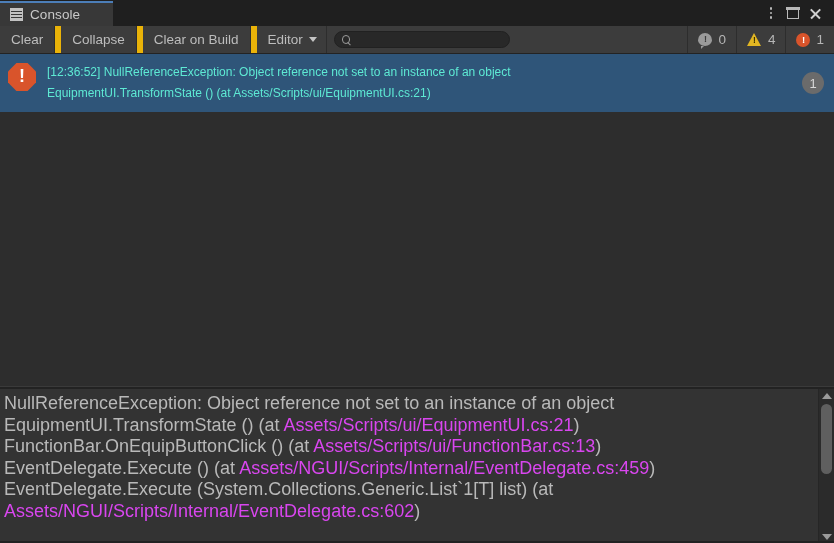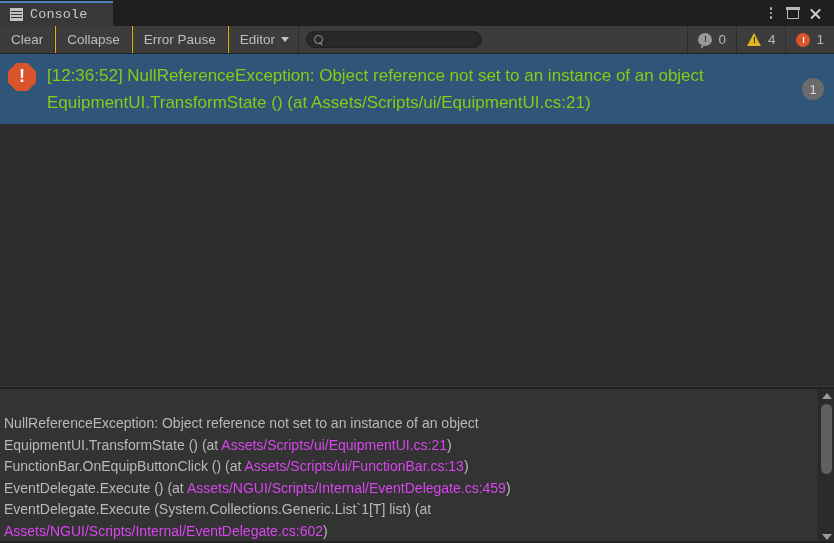--- a/index.html
+++ b/index.html
@@ -8,21 +8,21 @@
     background:#282828;
     font-family:"Liberation Sans", sans-serif;
     overflow:hidden;
     -webkit-font-smoothing:antialiased;
   }
   .window { position:relative; width:834px; height:543px; background:#282828; display:flex; flex-direction:column; }
 
   
   .titlebar {
     height:26px; background:#1f1f1f; display:flex; align-items:flex-end;
-    position:relative; flex:0 0 26px;font-family:Liberation Mono, monospace;
+    position:relative; flex:0 0 26px;
   }
   .tab {
     height:25px; min-width:113px; background:#383838;
     display:flex; align-items:center; gap:7px;
     padding:0 14px 0 10px; position:relative;
     border-top:2px solid #4c7eb8;
   }
   .tab-label { font-size:13.5px; color:#c9c9c9; letter-spacing:.1px; }
   .console-glyph { width:13px; height:13px; position:relative; display:block; }
   .console-glyph i {
@@ -53,21 +53,21 @@
 
   
   .toolbar {
     height:28px; flex:0 0 28px; background:#3c3c3c;
     display:flex; align-items:stretch;
     border-bottom:1px solid #232323;
   }
   .tb-btn {
     display:flex; align-items:center; padding:0 11px;
     font-size:13.5px; color:#bdbdbd; background:#3c3c3c;
-    border-right:1px solid #2d2d2d; border-left:1px solid #eab308;
+    border-right:1px solid #2d2d2d; border-left:6px solid #eab308;
     white-space:nowrap;
   }
   .tb-btn:first-child { border-left:none; }
   .tb-btn.dropdown { gap:6px; padding-right:9px; }
   .caret { width:0;height:0;border-left:4.5px solid transparent;border-right:4.5px solid transparent;border-top:5px solid #c4c4c4; display:block; }
   .tb-spacer { flex:1; background:#3c3c3c; }
   .search-wrap { display:flex; align-items:center; padding:0 7px; background:#3c3c3c; }
   .search-box {
     width:176px; height:17px; background:#282828; border:1px solid #212121;
     border-radius:9px; display:flex; align-items:center; padding:0 7px; gap:5px;
@@ -132,41 +132,41 @@
     width:28px; height:28px; background:#d9542b;
     clip-path: polygon(30% 0,70% 0,100% 30%,100% 70%,70% 100%,30% 100%,0 70%,0 30%);
     display:flex; align-items:center; justify-content:center;
   }
   .oct-icon .bang {
     color:#fff; font-size:18px; font-weight:bold; line-height:1; position:relative; top:-1px;
     font-family:"Liberation Sans", sans-serif;
   }
   .log-text {
     flex:1 1 auto; padding-left:11px; padding-right:12px;
-    font-size:17px; line-height:27px; color:#84cc16;
+    font-size:12px; line-height:21px; color:#5eead4;
     white-space:pre-wrap;
   }
   .log-badge {
     flex:0 0 auto; align-self:center; margin-right:10px;
     min-width:22px; height:22px; border-radius:11px; background:#6b6b6b;
     color:#d8d8d8; font-size:13px; display:flex; align-items:center; justify-content:center;
     padding:0 6px;
   }
 
   
   .splitter { flex:0 0 3px; background:#222; border-top:1px solid #3a3a3a; }
 
   
   .detail-pane {
     flex:0 0 154px; background:#333333; display:flex; position:relative; overflow:hidden;
   }
   .detail-text {
     flex:1 1 auto; padding:4px 8px 0 4px;
-    font-size:14px; line-height:21.5px; color:#b9b9b9;
-    white-space:pre-wrap; word-break:break-word; overflow:hidden;margin-top:20px;
+    font-size:18px; line-height:21.5px; color:#b9b9b9;
+    white-space:pre-wrap; word-break:break-word; overflow:hidden;
   }
   .detail-text a, .lnk { color:#d946ef; text-decoration:none; }
   .scrollbar {
     flex:0 0 15px; background:#2b2b2b; border-left:1px solid #262626;
     display:flex; flex-direction:column; align-items:center; position:relative;
   }
   .sb-arrow { width:15px; height:13px; display:flex; align-items:center; justify-content:center; flex:0 0 auto; }
   .sb-arrow .tri-up {
     width:0;height:0;border-left:5px solid transparent;border-right:5px solid transparent;border-bottom:6px solid #9a9a9a;
   }
@@ -209,21 +209,21 @@
       </div>
       <div class="win-btn">
         <span class="xmark"></span>
       </div>
     </div>
   </div>
 
   <div class="toolbar">
     <div class="tb-btn">Clear</div>
     <div class="tb-btn">Collapse</div>
-    <div class="tb-btn">Error Pause</div>
+    <div class="tb-btn">Clear on Build</div>
     <div class="tb-btn dropdown">
       <span>Editor</span>
       <span class="caret"></span>
     </div>
     <div class="search-wrap">
       <div class="search-box">
         <span class="mag"></span>
         <input class="search-input" type="text" value="" placeholder="" style="">
       </div>
     </div>

